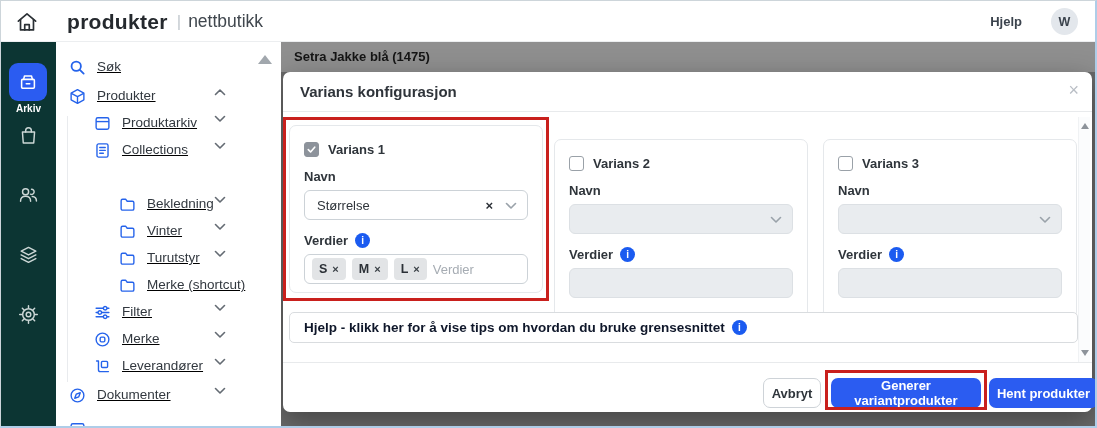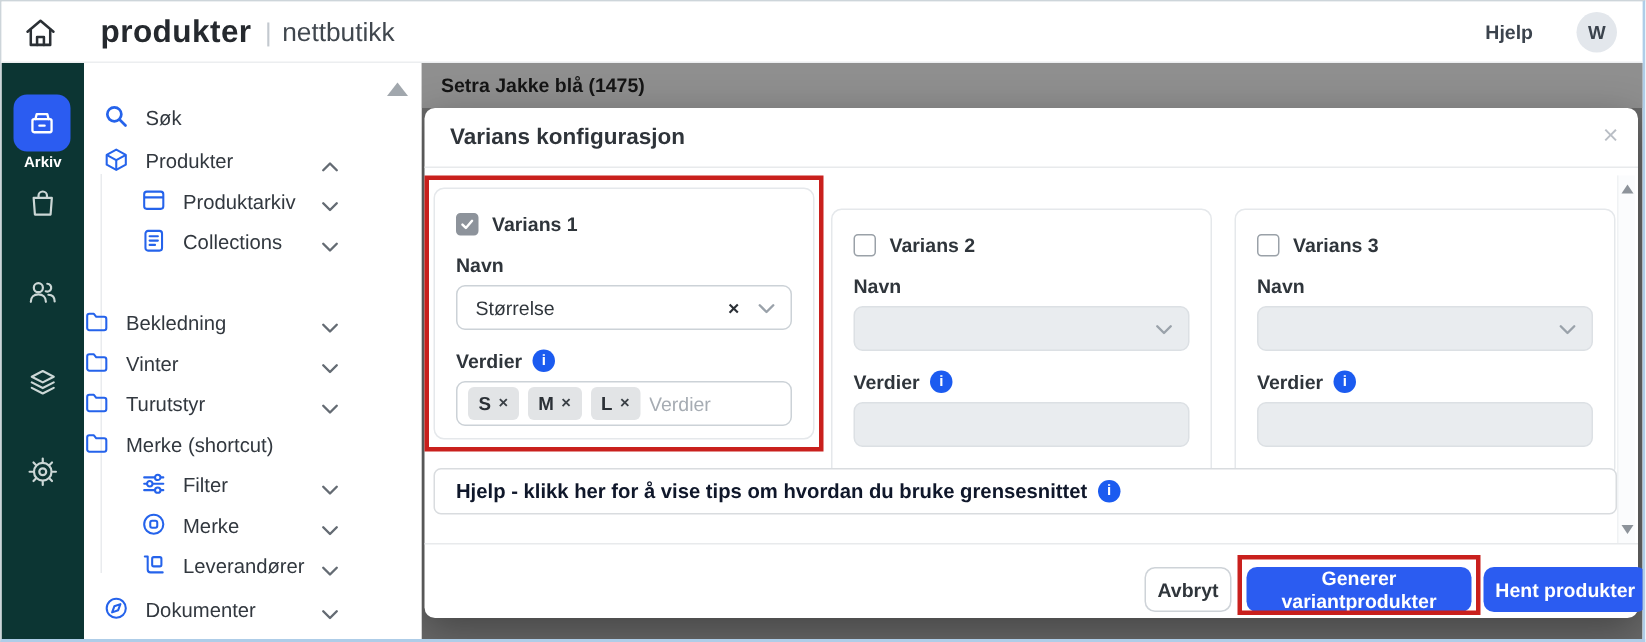--- a/index.html
+++ b/index.html
@@ -22,24 +22,24 @@
   
   .rail { position:absolute; left:0; top:41px; width:55px; height:387px; background:#0c3533; z-index:4; }
   .rail-tile { position:absolute; left:8px; top:21px; width:38px; height:38px; border-radius:9px; background:#2b5cf1; display:flex; align-items:center; justify-content:center; color:#fff; cursor:pointer; }
   .rail-tile-label { position:absolute; left:0; top:61px; width:55px; text-align:center; font-size:10px; font-weight:600; color:#fff; }
   .rail-ic { position:absolute; left:16px; width:23px; height:23px; color:#ccd7d6; cursor:pointer; }
 
   
   .sidebar { position:absolute; left:55px; top:41px; width:225px; height:387px; background:#fff; z-index:4; overflow:hidden; }
   .sb-scroll-up { position:absolute; right:9px; top:13px; width:0; height:0; border-left:7px solid transparent; border-right:7px solid transparent; border-bottom:9px solid #a1a7ad; cursor:pointer; }
   .sb-guide { position:absolute; left:11px; top:74px; width:1px; height:266px; background:#e9ebee; }
-  .sb-item { position:absolute; left:0; width:186px; height:27px; display:flex; align-items:flex-end; cursor:pointer; }
+  .sb-item { position:absolute; left:0; width:186px; height:27px; display:flex; align-items:flex-start; cursor:pointer;text-decoration:underline; }
   .sb-item .ic { width:17px; height:17px; color:#2563eb; flex:0 0 auto; }
   .sb-item .lbl { margin-left:11px; font-size:13.5px; color:#32383f; white-space:nowrap; }
-  .lv0 { padding-left:13px; } .lv1 { padding-left:38px; } .lv2 { }
+  .lv0 { padding-left:13px; } .lv1 { padding-left:38px; } .lv2 { padding-left:63px; }
   .sb-chev { position:absolute; right:16px; width:12px; height:8px; color:#646b73; }
   .chev-up { transform:rotate(180deg); }
 
   
   .content-overlay { position:absolute; left:280px; top:41px; width:814px; height:385px; background:#696969; z-index:1; }
   .page-title-band { position:absolute; left:0; top:0; width:100%; height:30px; background:#8f8f8f; }
   .page-title { position:absolute; left:13px; top:0; line-height:30px; font-size:13px; font-weight:700; color:#151515; }
 
   
   .modal { position:absolute; left:282px; top:71px; width:809px; height:340px; background:#fff; border-radius:7px; box-shadow:0 8px 28px rgba(0,0,0,.35); z-index:3; }

